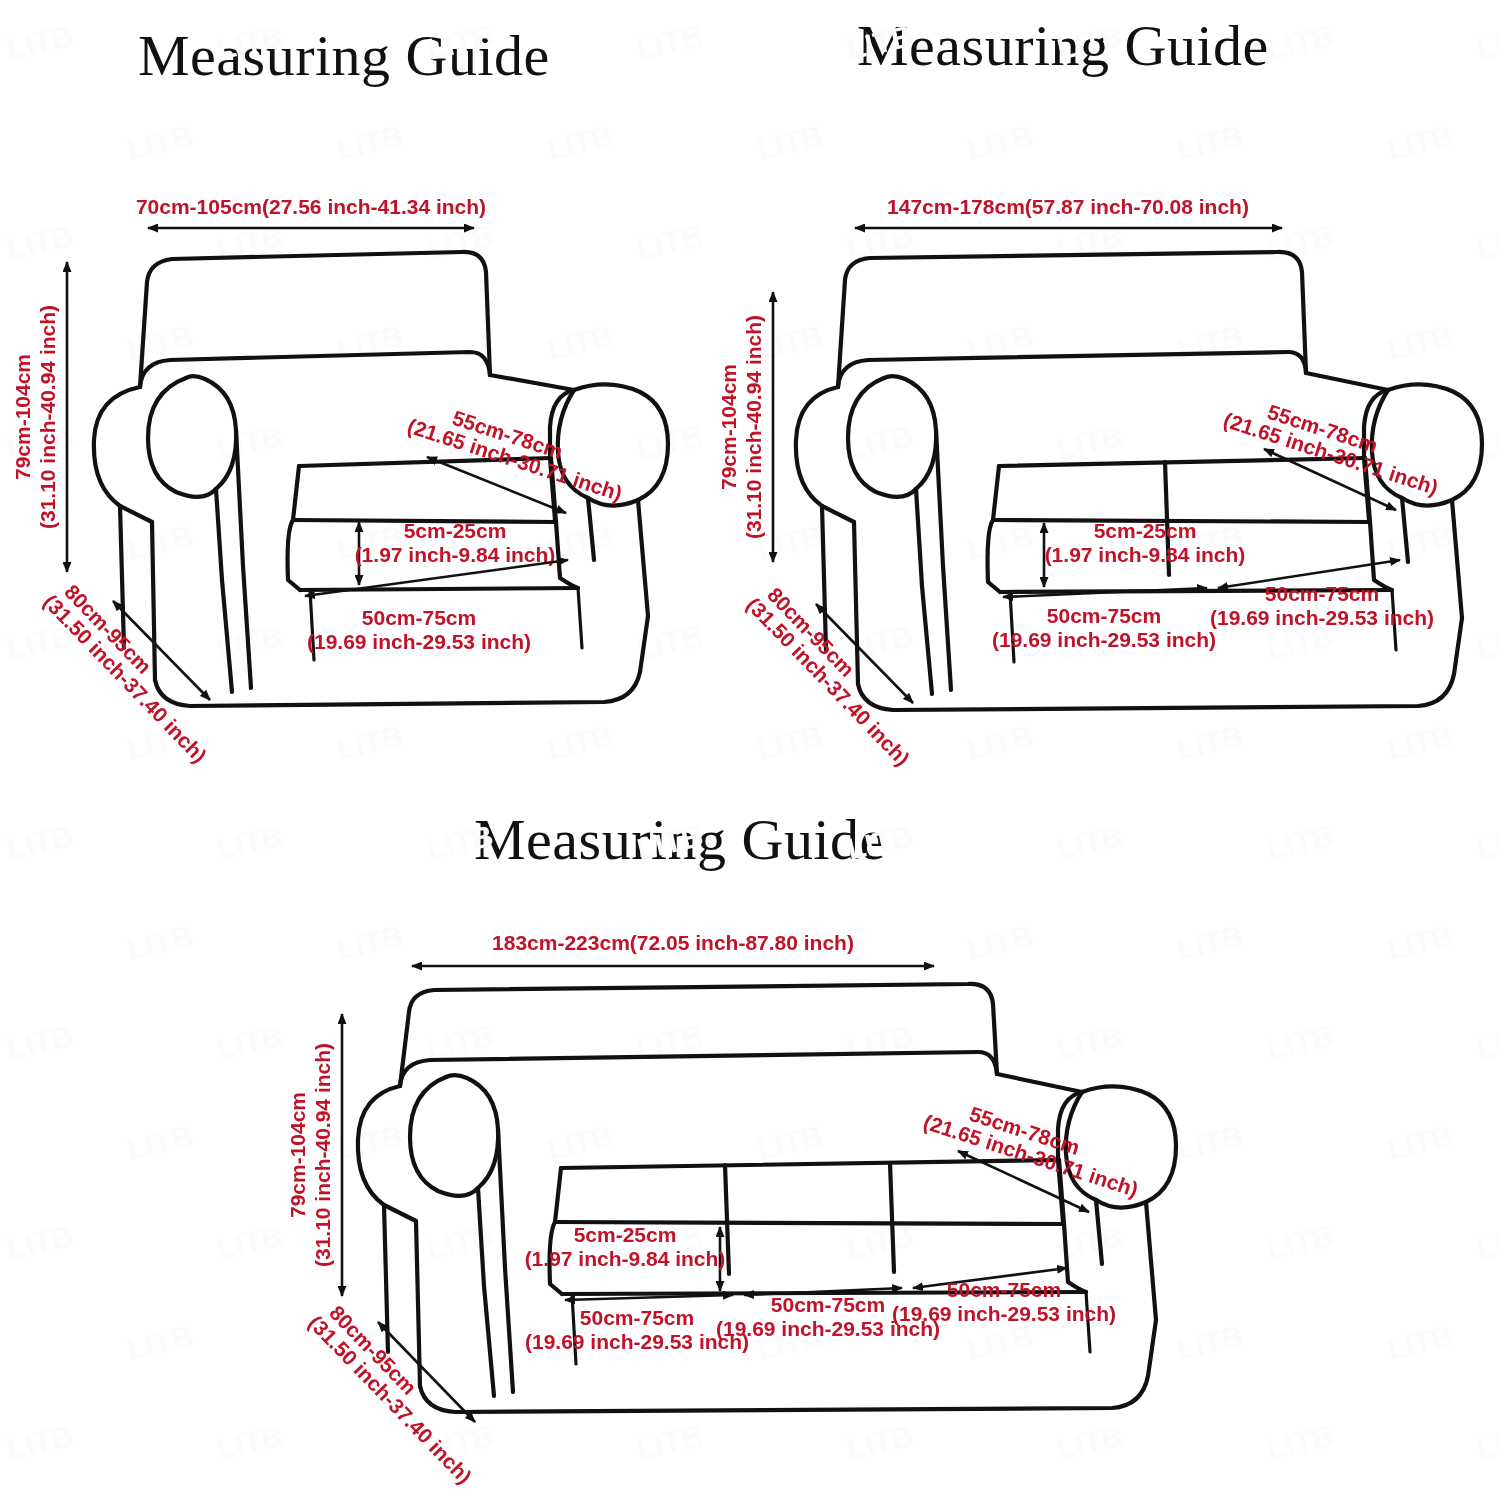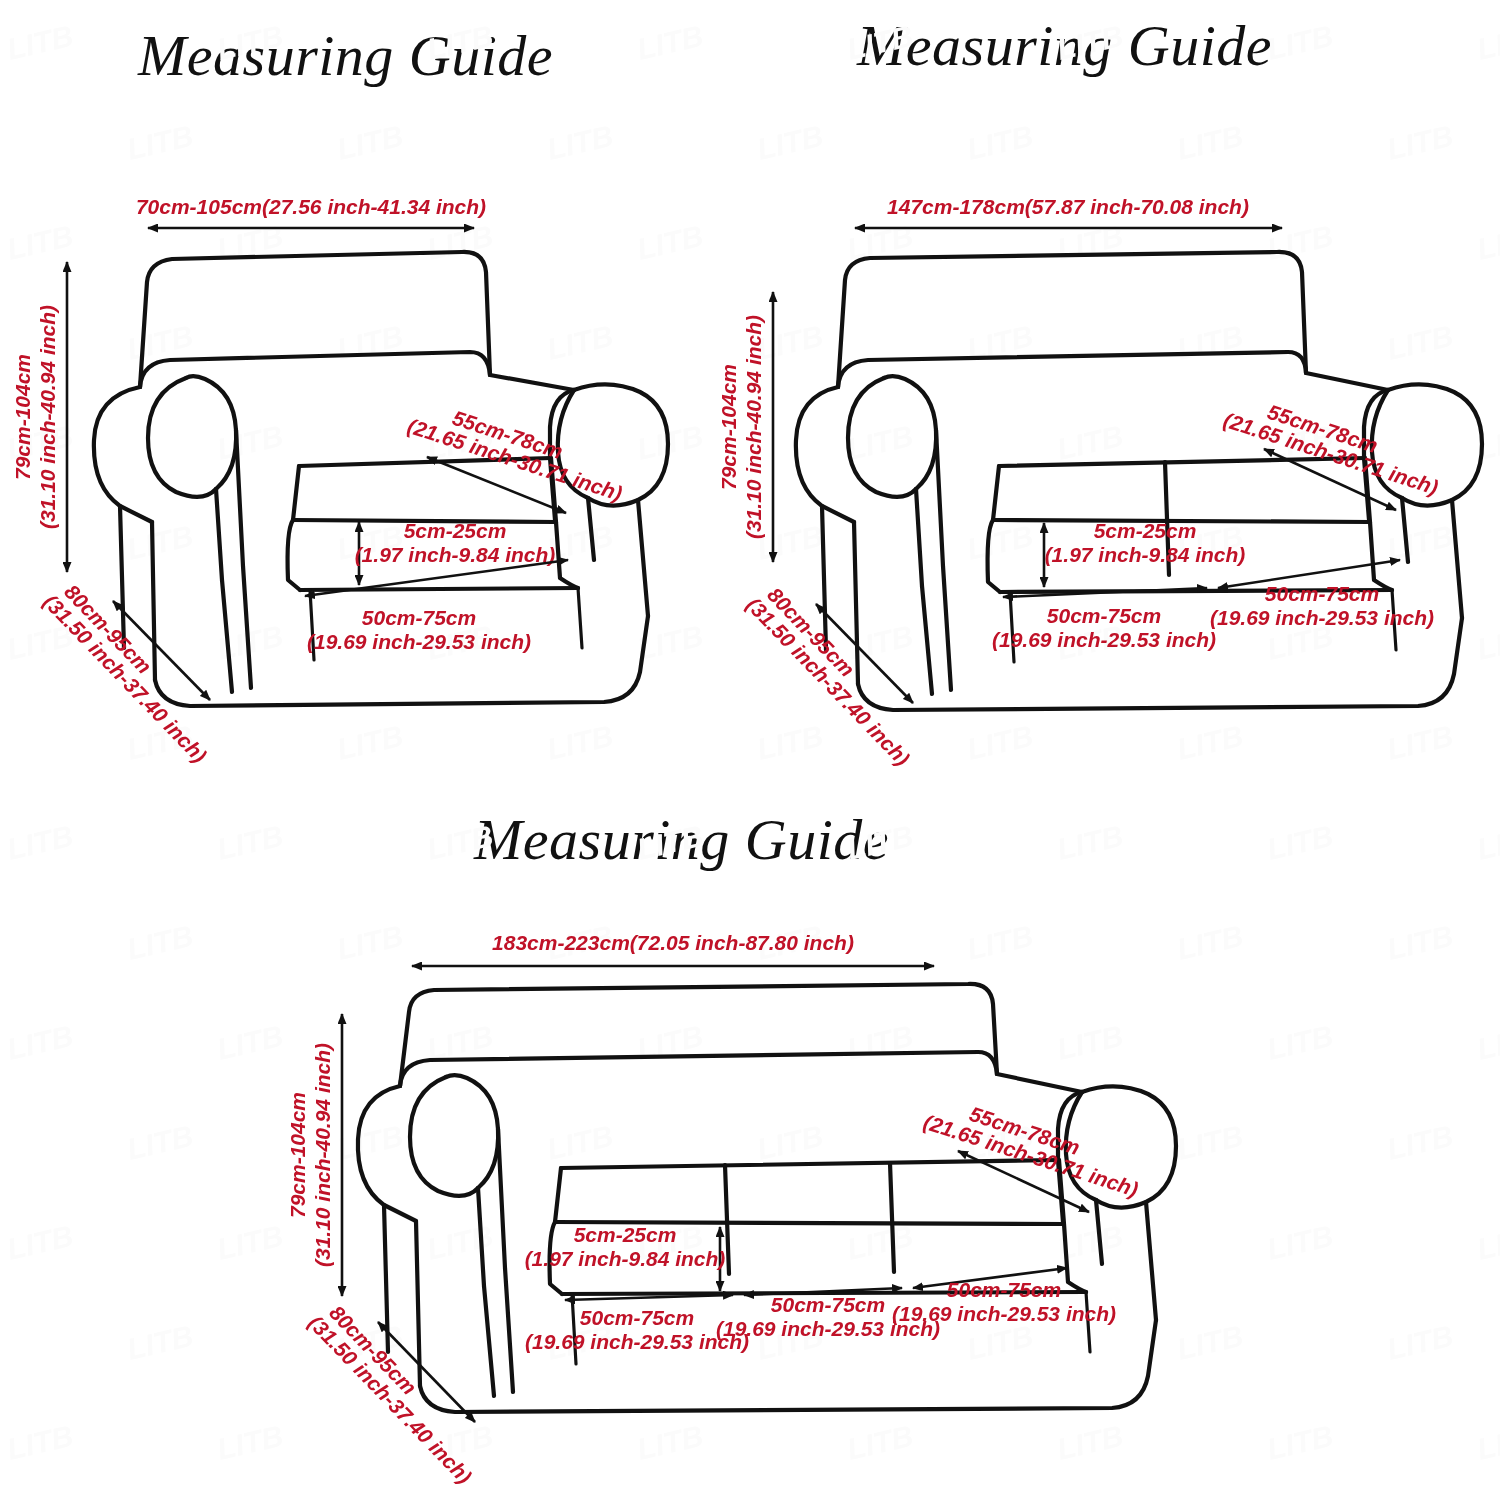--- a/index.html
+++ b/index.html
@@ -1,18 +1,18 @@
 <!DOCTYPE html>
 <html><head>
 <meta charset="utf-8">
 <style>
   html,body{margin:0;padding:0;background:#ffffff;}
   body{width:1500px;height:1500px;position:relative;overflow:hidden;
        font-family:"Liberation Sans", sans-serif;}
-  .stage{position:absolute;left:0;top:0;width:1500px;height:1500px;font-style:italic;}
+  .stage{position:absolute;left:0;top:0;width:1500px;height:1500px;}
   .title{position:absolute;font-family:"Liberation Serif", serif;
          font-weight:400;font-size:58px;color:#111111;white-space:nowrap;letter-spacing:0.5px;}
   #title-1{left:138px;top:22px;}
   #title-2{left:857px;top:12px;}
   #title-3{left:474px;top:806px;}
   svg{position:absolute;left:0;top:0;overflow:visible;}
   .sofa-line{fill:none;stroke:#111111;stroke-width:4.2;stroke-linecap:round;stroke-linejoin:round;}
   .sofa-line-thin{fill:none;stroke:#111111;stroke-width:3.2;stroke-linecap:round;stroke-linejoin:round;}
   .dim-line{fill:none;stroke:#111111;stroke-width:2.6;}
   .dimtext{fill:#C01228;font-family:"Liberation Sans", sans-serif;font-weight:bold;}

